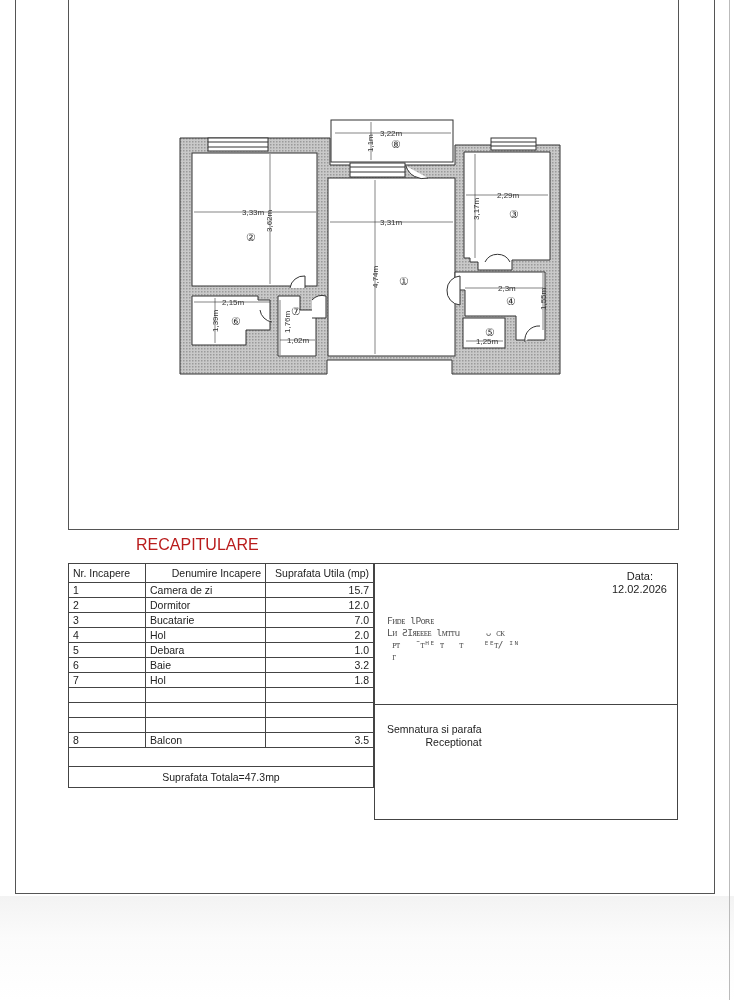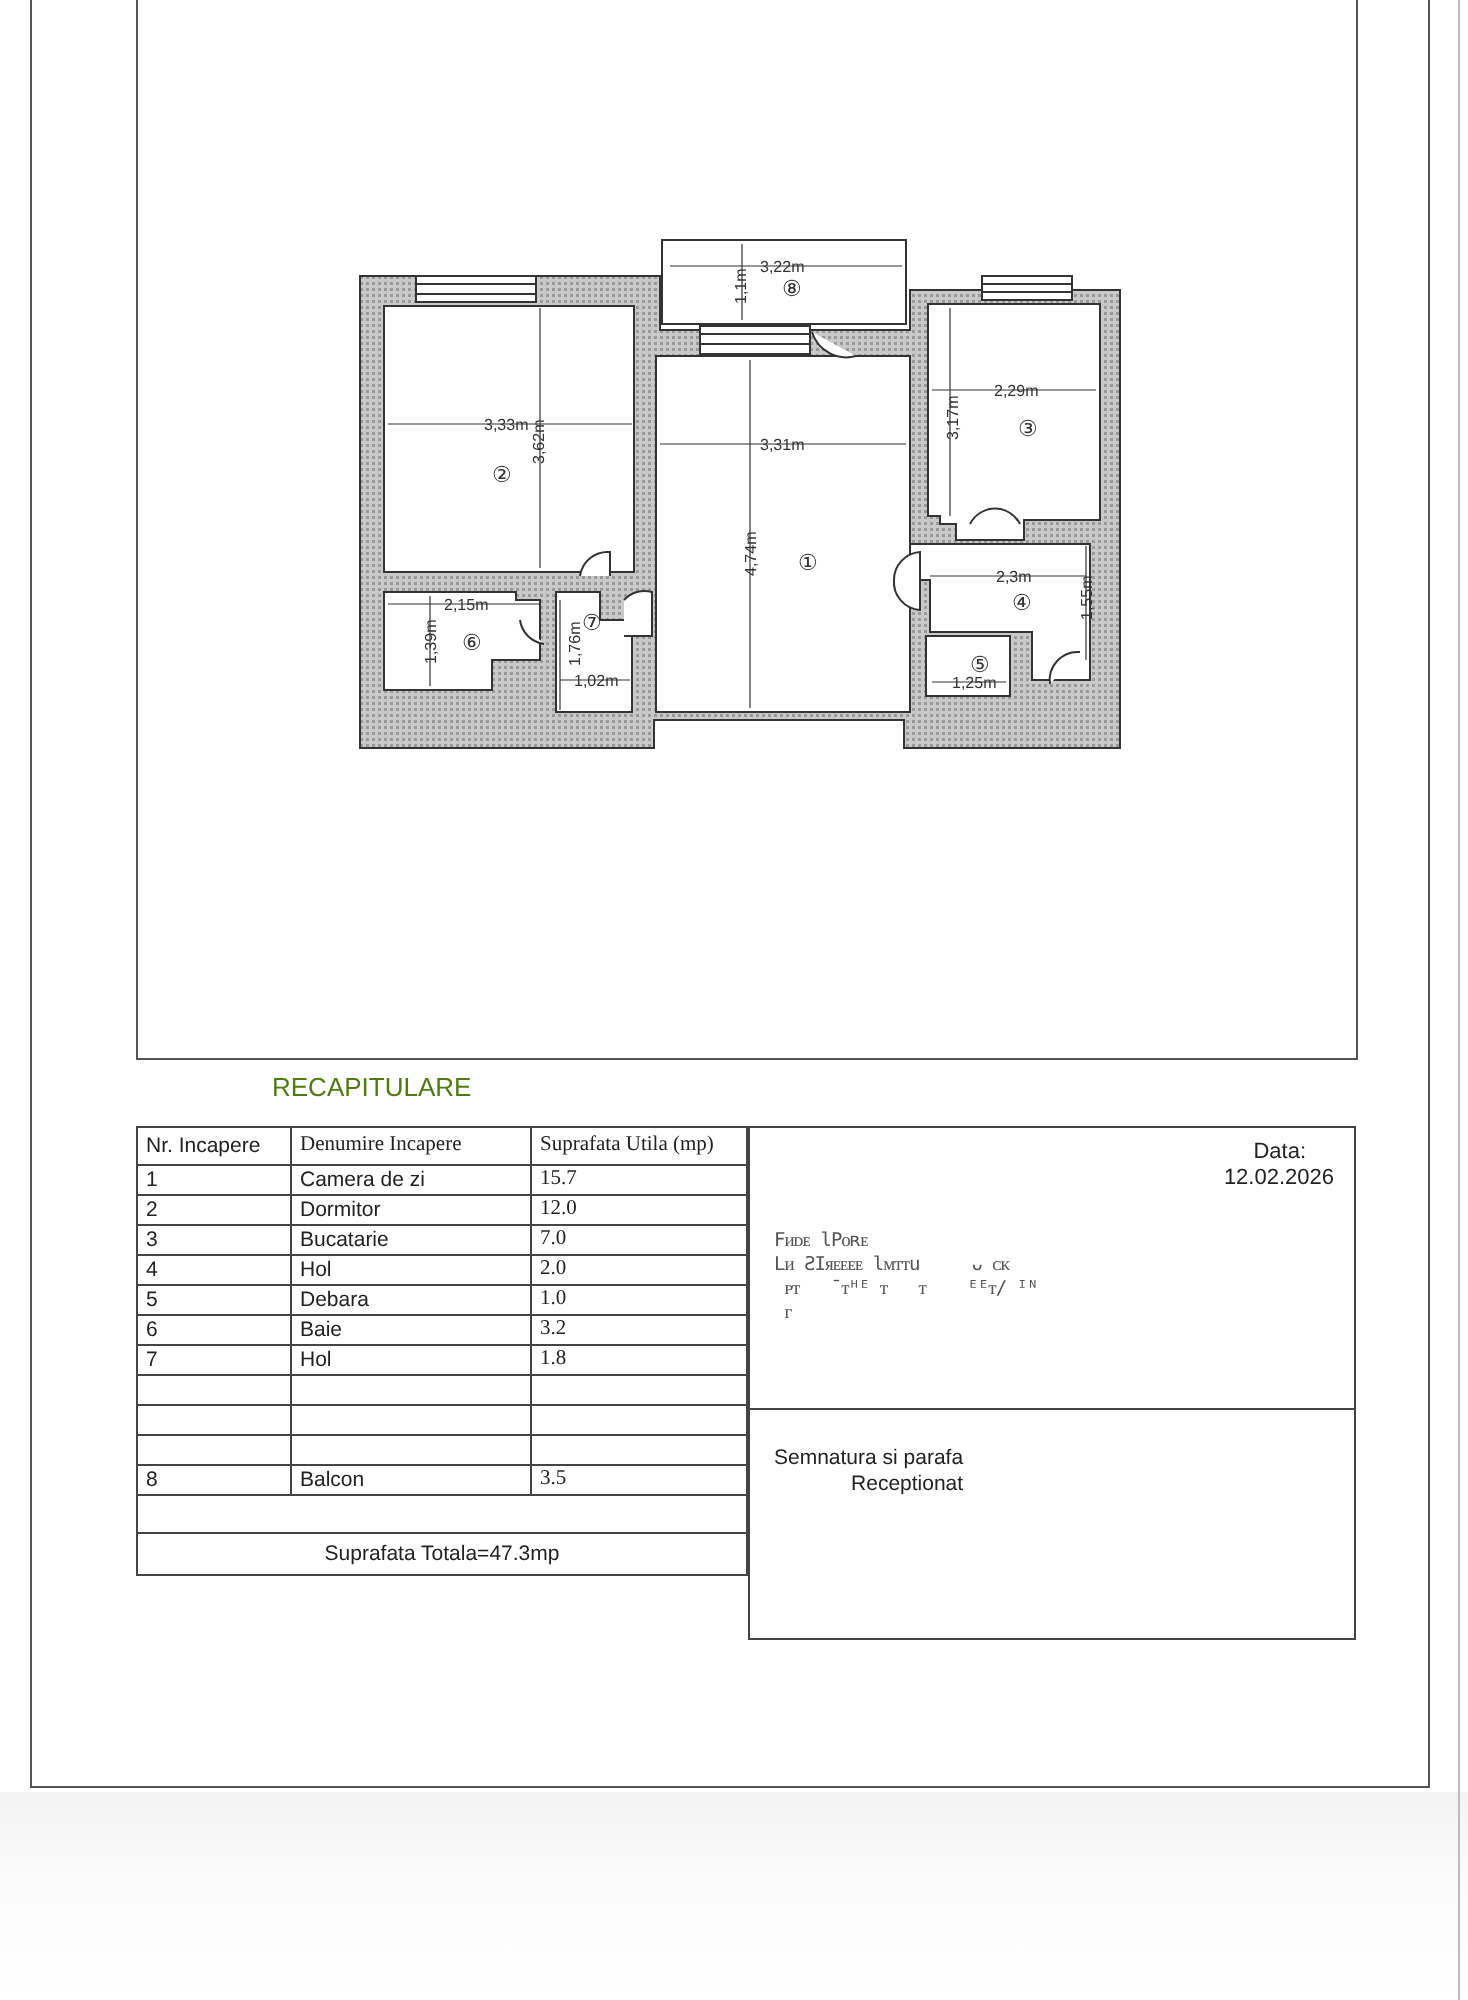--- a/index.html
+++ b/index.html
@@ -4,27 +4,27 @@
 <style>
   html,body{margin:0;padding:0;background:#fff;}
   body{width:734px;height:1000px;position:relative;overflow:hidden;font-family:"Liberation Sans",sans-serif;color:#222;}
   .page{position:absolute;left:0;top:0;width:734px;height:1000px;background:#fff;}
   .bottom-fade{position:absolute;left:0;top:896px;width:734px;height:104px;background:linear-gradient(#f3f3f3,#fbfbfb 40%,#fff);}
   .outer-frame{position:absolute;left:15px;top:-2px;width:700px;height:896px;border:1.5px solid #555;border-top:none;box-sizing:border-box;}
   .right-edge{position:absolute;left:729px;top:0;width:1px;height:1000px;background:#bbb;}
   .inner-frame{position:absolute;left:68px;top:-2px;width:611px;height:532px;border:1.5px solid #555;border-top:none;box-sizing:border-box;}
   .plan{position:absolute;left:0;top:0;}
   .plan text{font-family:"Liberation Sans",sans-serif;font-size:8px;fill:#333;}
-  .recap-title{position:absolute;left:136px;top:536px;font-size:13px;color:#4d7c0f;}
+  .recap-title{position:absolute;left:136px;top:536px;font-size:16px;color:#b91c1c;}
   .tbl{position:absolute;left:68px;top:563px;width:306px;border-collapse:collapse;font-size:10.5px;}
   .tbl td,.tbl th{border:1px solid #444;padding:0 4px;height:14px;line-height:14px;font-weight:normal;text-align:left;}
   .tbl th{height:18px;}
   .tbl .c1{width:68px;}
   .tbl .c2{width:111px;}
-  .tbl .c3{text-align:left;font-family:Liberation Serif, serif;}
+  .tbl .c3{text-align:right;}
   .tbl .sum td{height:30px;text-align:center;vertical-align:bottom;padding-bottom:2px;}
   .tbl .tot td{height:20px;text-align:center;}
   .side-box{position:absolute;left:374px;top:563px;width:304px;height:142px;border:1px solid #444;box-sizing:border-box;}
   .side-box2{position:absolute;left:374px;top:704px;width:304px;height:116px;border:1px solid #444;box-sizing:border-box;}
   .scribble{position:absolute;left:12px;top:7px;font-family:"DejaVu Sans Mono",monospace;font-size:9.5px;line-height:12px;color:#555;letter-spacing:-0.5px;white-space:pre;margin-top:44px;}
   .date-label{position:absolute;right:24px;top:6px;font-size:11px;text-align:center;}
   .date-val{position:absolute;right:10px;top:19px;font-size:11px;}
   .sig{position:absolute;left:12px;top:18px;font-size:10.5px;line-height:13px;text-align:right;}
 </style>
 </head>

